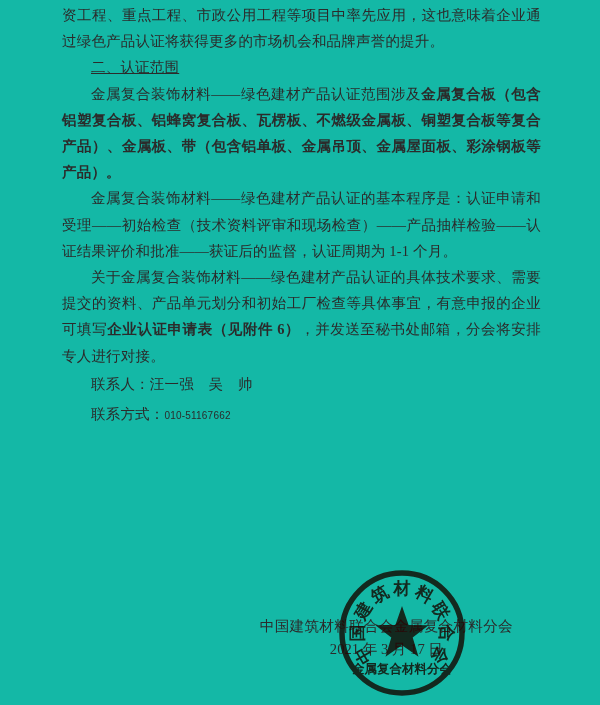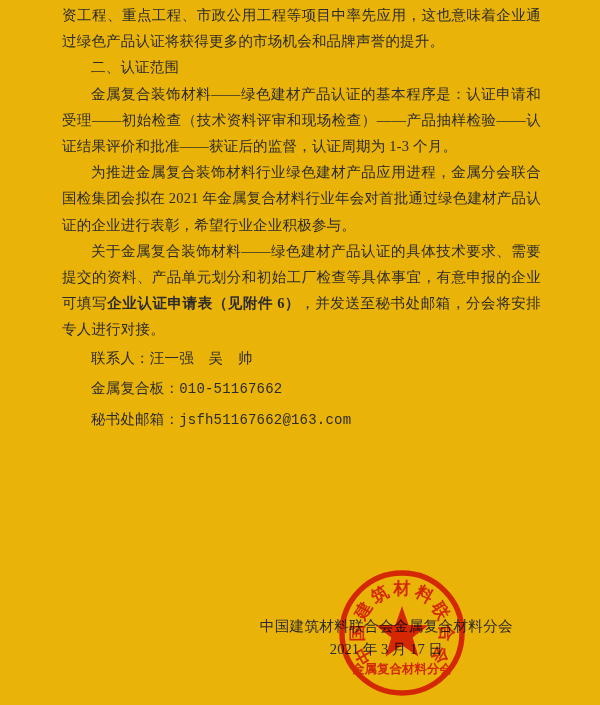--- a/index.html
+++ b/index.html
@@ -4,47 +4,48 @@
 <style>
   html,body { margin:0; padding:0; }
   body {
     width:600px; height:705px;
     background:#ffffff;
     font-family:"Liberation Serif","DejaVu Serif",serif;
     color:#2b2b2b;
     position:relative;
     overflow:hidden;
   }
-  .page { position:absolute; inset:0; background:#eab308; }
+  .page { position:absolute; inset:0; background:#14b8a6; }
   .doc {
     position:absolute; left:62px; top:2px; width:479px;
   }
   .doc p, .doc h3 {
     margin:0; padding:0;
     font-size:14.5px;
     line-height:26.2px;
     text-align:justify;
     font-weight:normal;
     letter-spacing:0.2px;
   }
   .heading {
     font-weight:bold;
     text-indent:2em;
     text-align:left;
+    text-decoration:underline;
   }
   .ind { text-indent:2em; }
   .doc strong, .doc b { font-weight:bold; }
   .contact-line {
     text-indent:2em;
     line-height:30px !important;
     text-align:left;
   }
   .mono {
-    font-family:Liberation Mono, monospace;
-    font-size:14px;
+    font-family:Liberation Sans, sans-serif;
+    font-size:10px;
     letter-spacing:0.2px;
   }
   .signature {
     position:absolute;
     top:614px; right:87px;
     text-align:center;
     font-size:14.6px;
     color:#2b2b2b;
   }
   .signature .org { line-height:24px; letter-spacing:0.3px; }
@@ -66,34 +67,33 @@
 <body>
 
 <div class="page">
 
   <div class="doc">
 
     <p class="cont">资工程、重点工程、市政公用工程等项目中率先应用，这也意味着企业通过绿色产品认证将获得更多的市场机会和品牌声誉的提升。</p>
 
     <h3 class="heading">二、认证范围</h3>
 
+    <p class="ind"><span>金属复合装饰材料——绿色建材产品认证范围涉及</span><strong>金属复合板（包含铝塑复合板、铝蜂窝复合板、瓦楞板、不燃级金属板、铜塑复合板等复合产品）、金属板、带（包含铝单板、金属吊顶、金属屋面板、彩涂钢板等产品）。</strong></p>
 
 
-    <p class="ind">金属复合装饰材料——绿色建材产品认证的基本程序是：认证申请和受理——初始检查（技术资料评审和现场检查）——产品抽样检验——认证结果评价和批准——获证后的监督，认证周期为 1-3 个月。</p>
+    <p class="ind">金属复合装饰材料——绿色建材产品认证的基本程序是：认证申请和受理——初始检查（技术资料评审和现场检查）——产品抽样检验——认证结果评价和批准——获证后的监督，认证周期为 1-1 个月。</p>
 
 
-    <p class="ind">为推进金属复合装饰材料行业绿色建材产品应用进程，金属分会联合国检集团会拟在 2021 年金属复合材料行业年会对首批通过绿色建材产品认证的企业进行表彰，希望行业企业积极参与。</p>
 
     <p class="ind"><span>关于金属复合装饰材料——绿色建材产品认证的具体技术要求、需要提交的资料、产品单元划分和初始工厂检查等具体事宜，有意申报的企业可填写</span><strong>企业认证申请表（见附件 6）</strong><span>，并发送至秘书处邮箱，分会将安排专人进行对接。</span></p>
 
     <p class="contact-line"><span>联系人：</span><span>汪一强　吴　帅</span></p>
 
-    <p class="contact-line"><span>金属复合板：</span><span class="mono">010-51167662</span></p>
+    <p class="contact-line"><span>联系方式：</span><span class="mono">010-51167662</span></p>
 
-    <p class="contact-line"><span>秘书处邮箱：</span><span class="mono">jsfh51167662@163.com</span></p>
 
   </div>
 
   <div class="signature">
     <div class="org">中国建筑材料联合会金属复合材料分会</div>
     <div class="date">2021 年 3 月 17 日</div>
   </div>
 
   <svg class="seal" viewBox="0 0 140 140" xmlns="http://www.w3.org/2000/svg">
     <circle cx="70" cy="70" r="60" fill="none" stroke-width="5.5" stroke="#e5271d"></circle>

